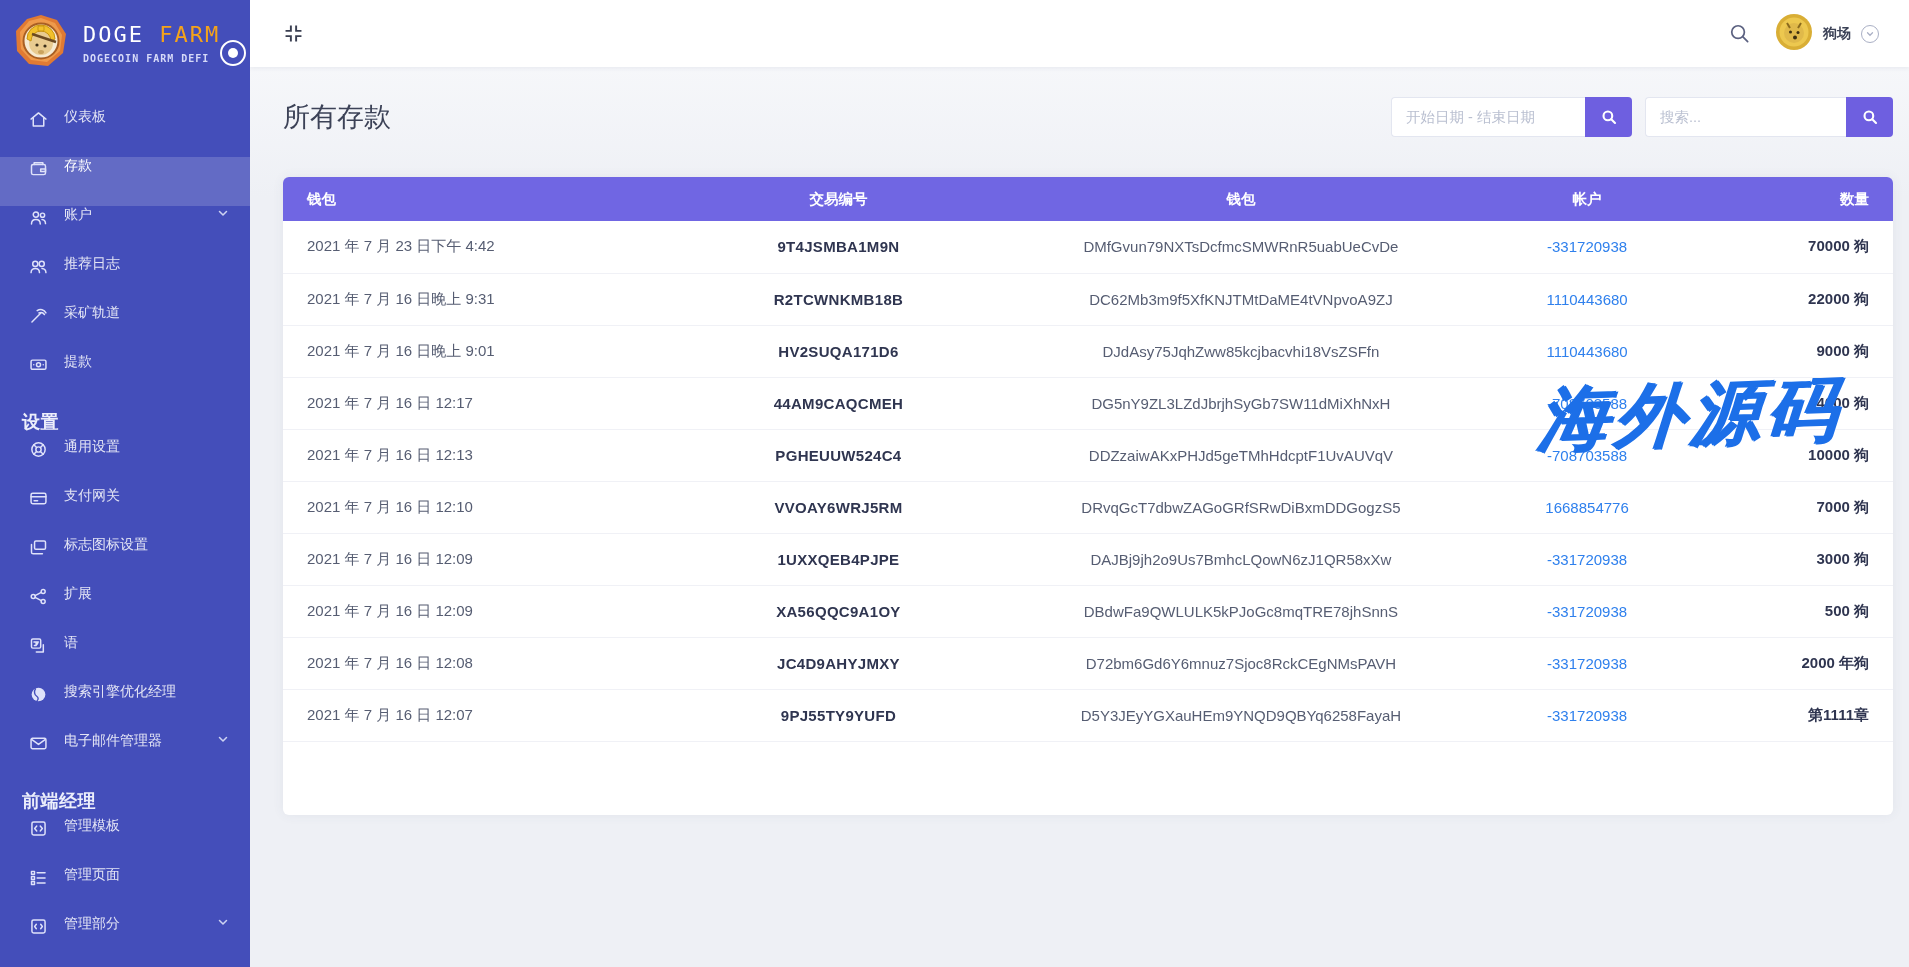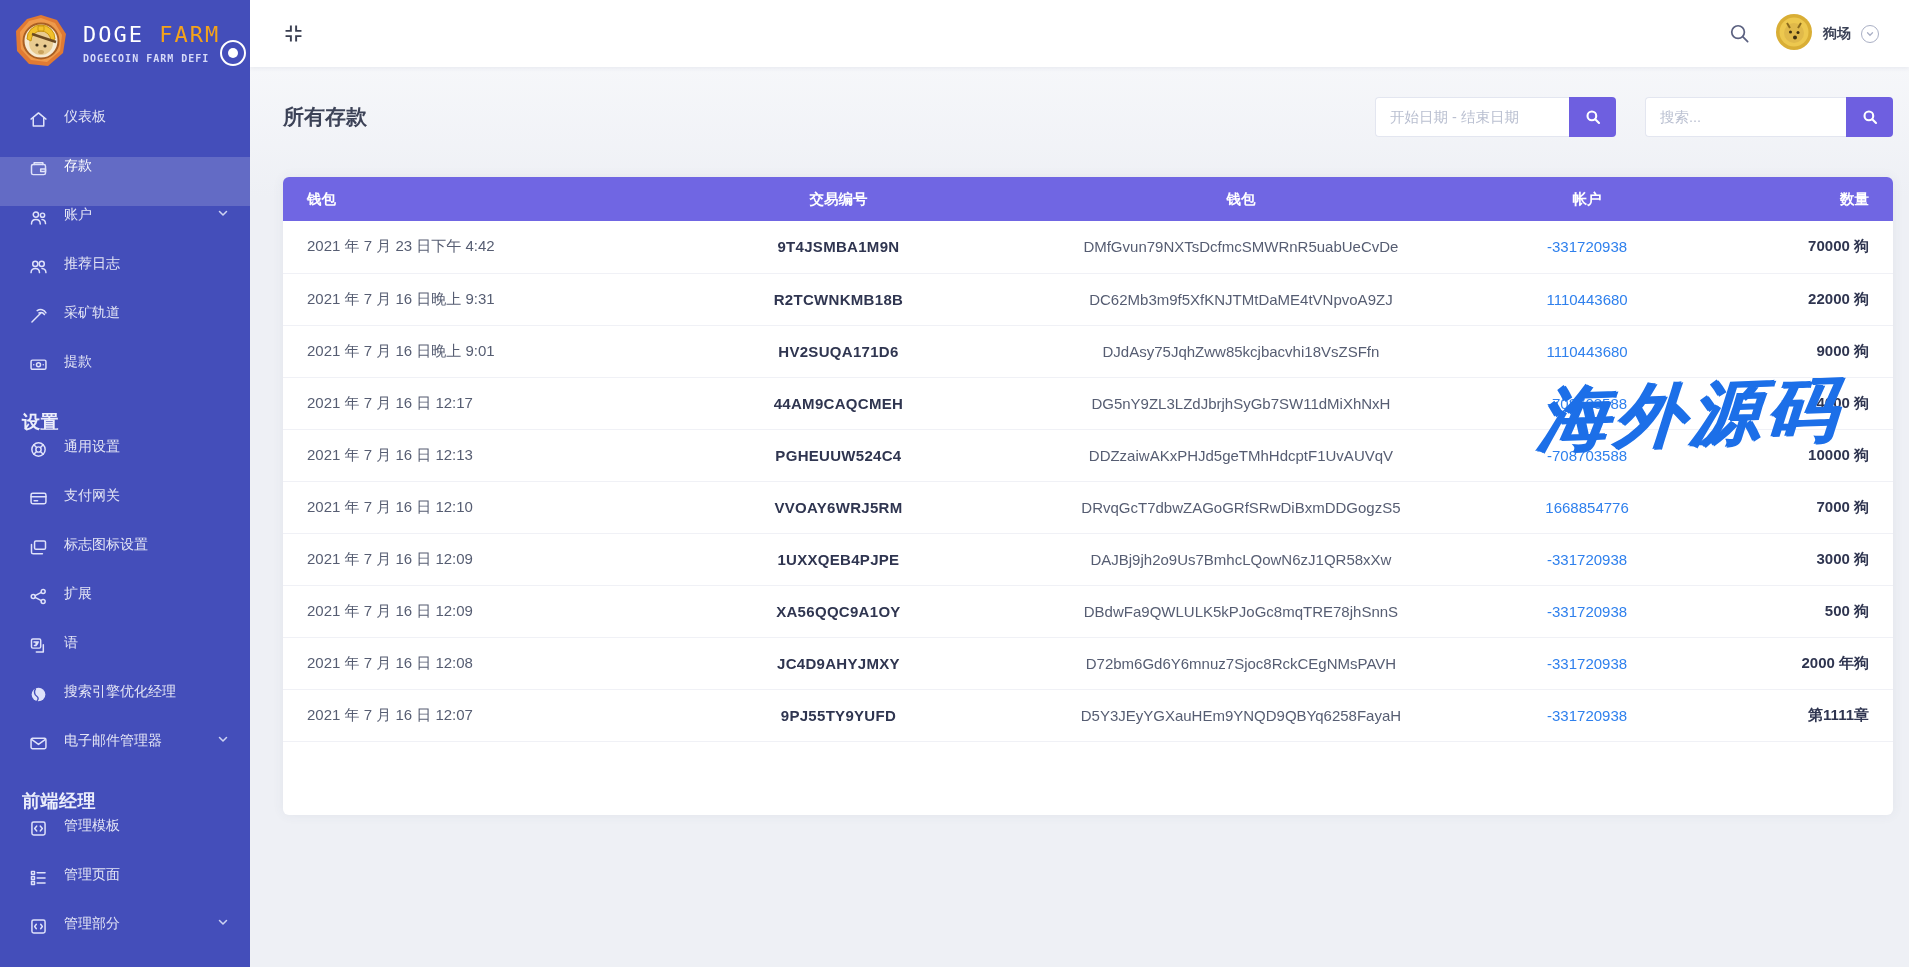--- a/index.html
+++ b/index.html
@@ -43,22 +43,22 @@
     box-shadow:0 1px 5px rgba(40,50,90,.08); position:relative; z-index:5;gap:44px;
   }
   .topbar .compress { color:#3a3f51; cursor:pointer; display:flex; }
   .topbar-right { margin-left:auto; display:flex; align-items:center; gap:24px; }
   .hsearch { color:#5b6180; cursor:pointer; display:flex; }
   .userbox { display:flex; align-items:center; gap:10px; cursor:pointer; }
   .uname { font-size:14px; font-weight:bold; color:#3c4257; }
   .uchev { width:18px; height:18px; border:1.5px solid #aab0c5; border-radius:50%; display:flex; align-items:center; justify-content:center; color:#aab0c5; }
   .page-body { flex:1; padding:30px 16px 0 33px; background:linear-gradient(#f6f7fa,#eef0f5 130px); position:relative; }
   .page-head { display:flex; align-items:center; justify-content:space-between; }
-  .page-title { font-size:21px; color:#3c4257; font-weight:bold; }
-  .filters { display:flex; gap:29px; }
+  .page-title { font-size:27px; color:#3c4257; font-weight:normal; }
+  .filters { display:flex; gap:13px; }
   .igroup { display:flex; height:40px; }
   .igroup input {
     border:1px solid #e3e6f0; border-right:none; border-radius:4px 0 0 4px;
     background:#fff; outline:none; padding:0 14px; font-size:14.5px; color:#3c4257;
     font-family:inherit;
   }
   .igroup input::placeholder { color:#b9bfd0; }
   .igroup .dateinp { width:194px; }
   .igroup .srchinp { width:201px; }
   .btn-search {

